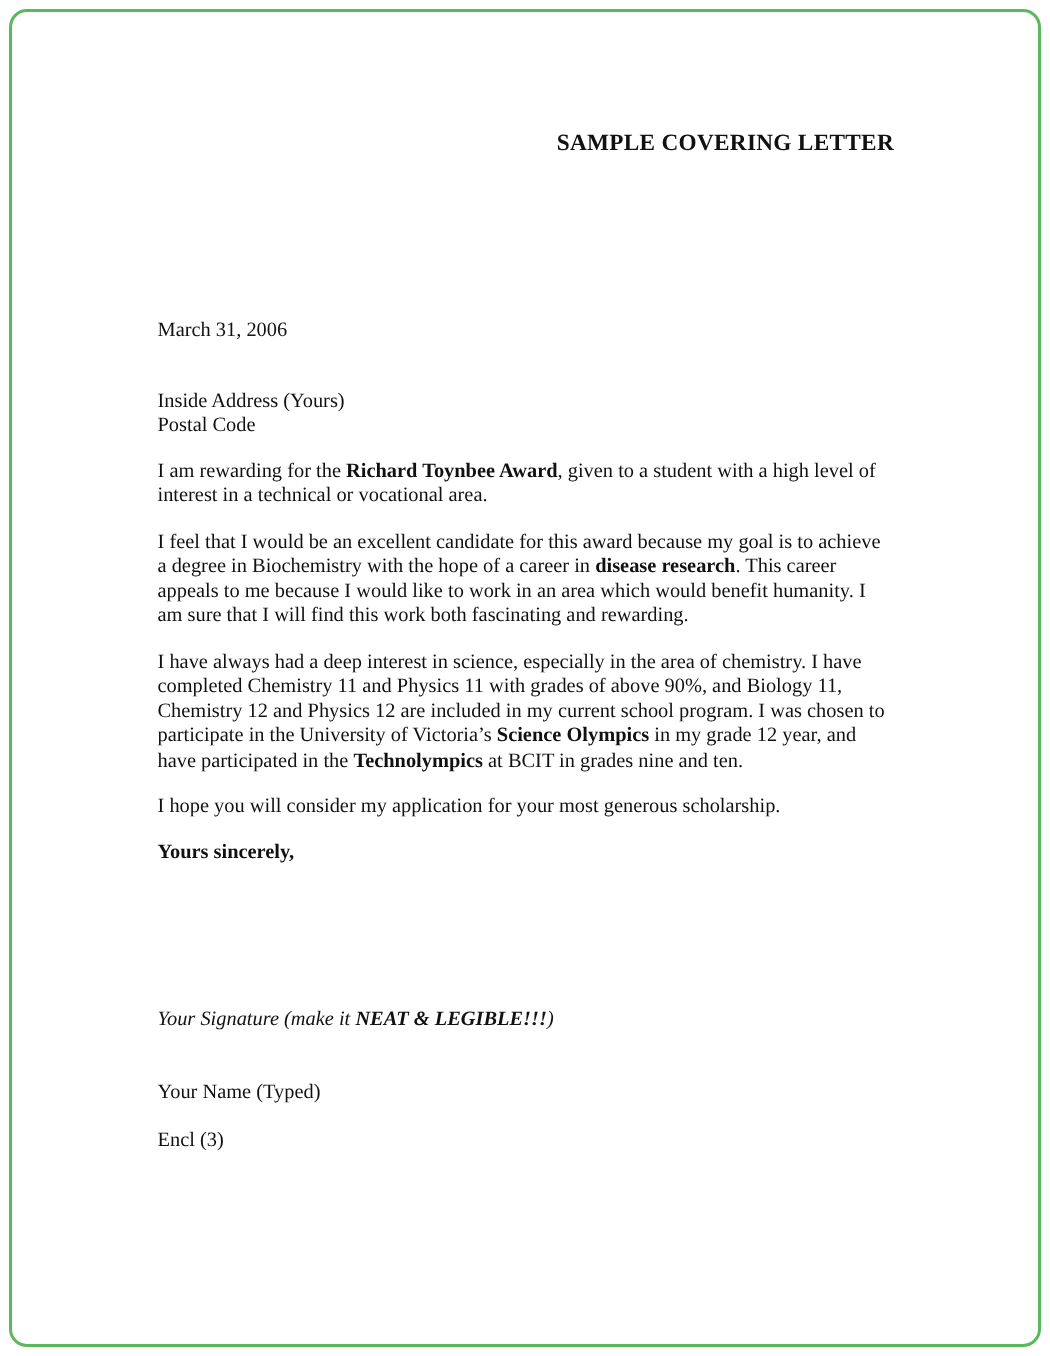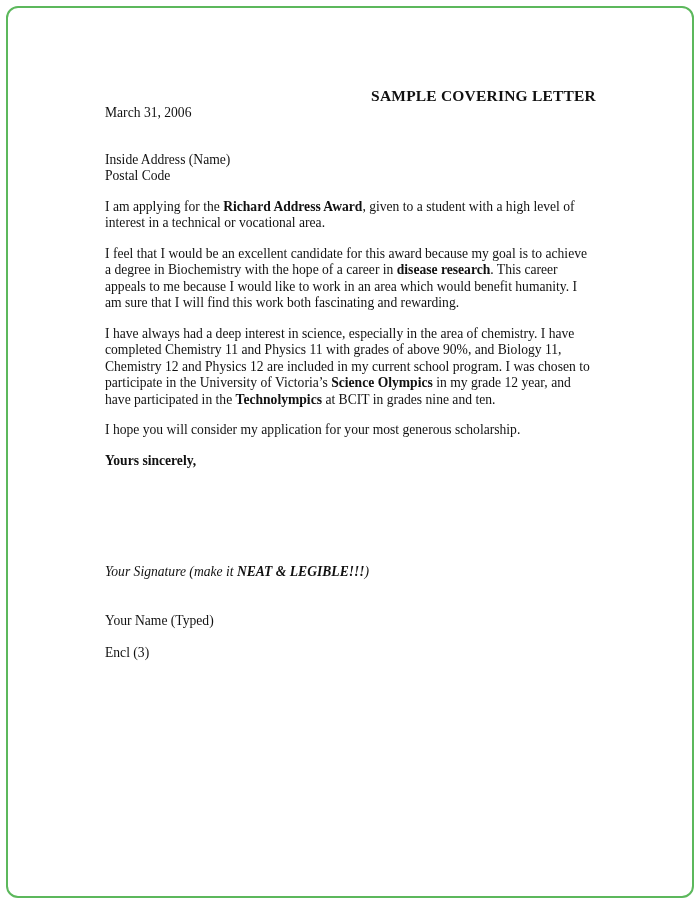--- a/index.html
+++ b/index.html
@@ -31,21 +31,21 @@
     font-size: 13.6px;
     line-height: 16.5px;
   }
   .doc-title {
     font-size: 15.5px;
     line-height: 19px;
     font-weight: 700;
     text-align: right;
     letter-spacing: 0.2px;
   }
-  .date-line { }
+  .date-line { margin-top: 107px; }
   .address-block { margin-top: 30px; }
   .salutation { margin-top: 30px; }
   .para { margin-top: 14px; }
   .closing { margin-top: 14px; font-weight: bold; }
   .signature-line { margin-top: 95px; font-style: italic; }
   .typed-name { margin-top: 32px; }
   .enclosure { margin-top: 16px; }
   .b { font-weight: 700; }
 </style>
 </head>
@@ -53,27 +53,27 @@
 
 <div class="page-frame"></div>
 
 <div class="content">
 
   <div class="doc-title">SAMPLE COVERING LETTER</div>
 
   <div class="date-line">March 31, 2006</div>
 
   <div class="address-block">
-    <div>Inside Address (Name)</div>
+    <div>Inside Address (Yours)</div>
     <div>Postal Code</div>
   </div>
 
 
   <div class="para">
-    <span>I am applying for the </span><span class="b">Richard Address Award</span><span>, given to a student with a high level of interest in a technical or vocational area.</span>
+    <span>I am rewarding for the </span><span class="b">Richard Toynbee Award</span><span>, given to a student with a high level of interest in a technical or vocational area.</span>
   </div>
 
   <div class="para">
     <span>I feel that I would be an excellent candidate for this award because my goal is to achieve a degree in Biochemistry with the hope of a career in </span><span class="b">disease research</span><span>. This career appeals to me because I would like to work in an area which would benefit humanity. I am sure that I will find this work both fascinating and rewarding.</span>
   </div>
 
   <div class="para">
     <span>I have always had a deep interest in science, especially in the area of chemistry. I have completed Chemistry 11 and Physics 11 with grades of above 90%, and Biology 11, Chemistry 12 and Physics 12 are included in my current school program. I was chosen to participate in the University of Victoria’s </span><span class="b">Science Olympics</span><span> in my grade 12 year, and have participated in the </span><span class="b">Technolympics</span><span> at BCIT in grades nine and ten.</span>
   </div>
 

